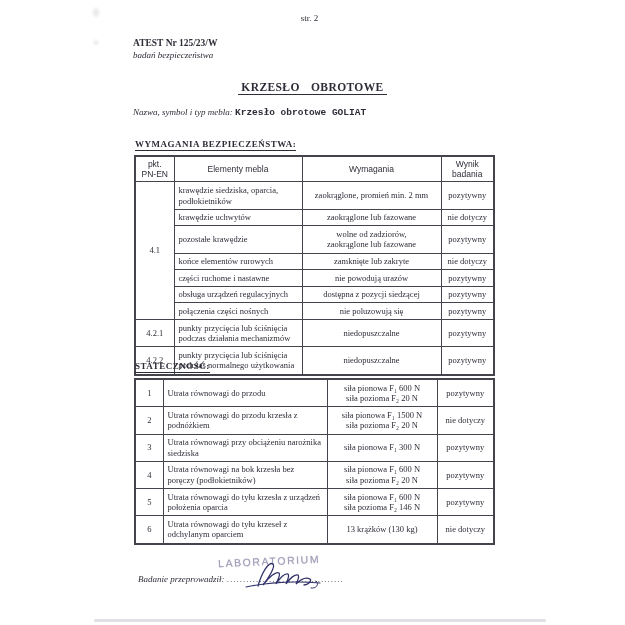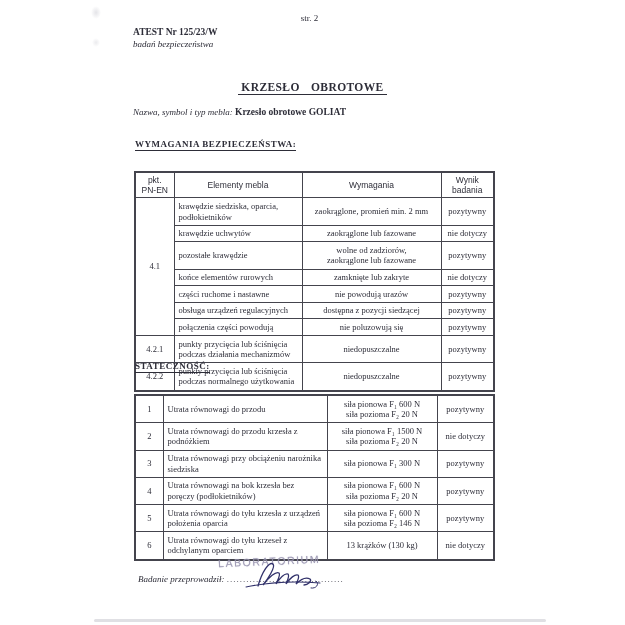--- a/index.html
+++ b/index.html
@@ -4,42 +4,42 @@
 <style>
   html,body { margin:0; padding:0; }
   body {
     width:625px; height:625px; background:#ffffff; position:relative;
     font-family:"Liberation Serif", serif; color:#2d2d38; overflow:hidden;
   }
   .abs { position:absolute; }
 
   
   .page-num { top:13px; left:0; width:619px; text-align:center; font-size:9px; }
-  .doc-id { top:27px; left:133px; line-height:1.25; }
+  .doc-id { top:38px; left:133px; line-height:1.25; }
   .doc-id .num { font-weight:bold; font-size:9.5px; }
   .doc-id .sub { font-style:italic; font-size:9px; }
   .title-wrap { top:77px; left:0; width:625px; text-align:center; }
   .title {
     display:inline-block; font-weight:bold; font-size:11.5px; word-spacing:8px;
     border-bottom:1.2px solid #2d2d38; padding:0 3px 1px 3px; letter-spacing:.4px;
   }
   .name-line { top:107px; left:133px; font-size:9px; }
   .name-line .lbl { font-style:italic;margin-top:36px; }
-  .name-line .val { font-weight:bold; font-size:9.5px; }
+  .name-line .val { font-weight:bold; font-size:9.5px;font-family:Liberation Mono, monospace; }
 
   
   .sec-head {
     font-weight:bold; font-size:9px; letter-spacing:.5px;
     border-bottom:1px solid #2d2d38; padding-bottom:1px; display:inline-block;
   }
   .sec1 { top:139px; left:135px; }
   .sec2 { top:361px; left:135px; }
 
   
-  table { border-collapse:collapse; table-layout:fixed;margin-top:16px; }
+  table { border-collapse:collapse; table-layout:fixed; }
   .doc-table { border:2px solid #44444d; }
   .doc-table td, .doc-table th { border:1px solid #44444d; white-space:pre-line; vertical-align:middle; }
   .doc-table th {
     font-family:"Liberation Sans", sans-serif; font-weight:normal; font-size:8.5px;
     line-height:1.2; text-align:center; padding:2px 1px; color:#2d2d38;
   }
   .doc-table td { font-size:8.5px; line-height:1.25; padding:2.5px 4px; }
   .doc-table td.c { text-align:center; padding:2.5px 2px; }
   .t1 { top:155px; left:134px; width:359px; }
   .t2 { top:378px; left:134px; width:359px; }
@@ -128,21 +128,21 @@
     <td>części ruchome i nastawne</td>
     <td class="c">nie powodują urazów</td>
     <td class="c">pozytywny</td>
   </tr>
   <tr>
     <td>obsługa urządzeń regulacyjnych</td>
     <td class="c">dostępna z pozycji siedzącej</td>
     <td class="c">pozytywny</td>
   </tr>
   <tr>
-    <td>połączenia części powodują</td>
+    <td>połączenia części nośnych</td>
     <td class="c">nie poluzowują się</td>
     <td class="c">pozytywny</td>
   </tr>
   <tr>
     <td class="c">4.2.1</td>
     <td>punkty przycięcia lub ściśnięcia
 podczas działania mechanizmów</td>
     <td class="c">niedopuszczalne</td>
     <td class="c">pozytywny</td>
   </tr>

